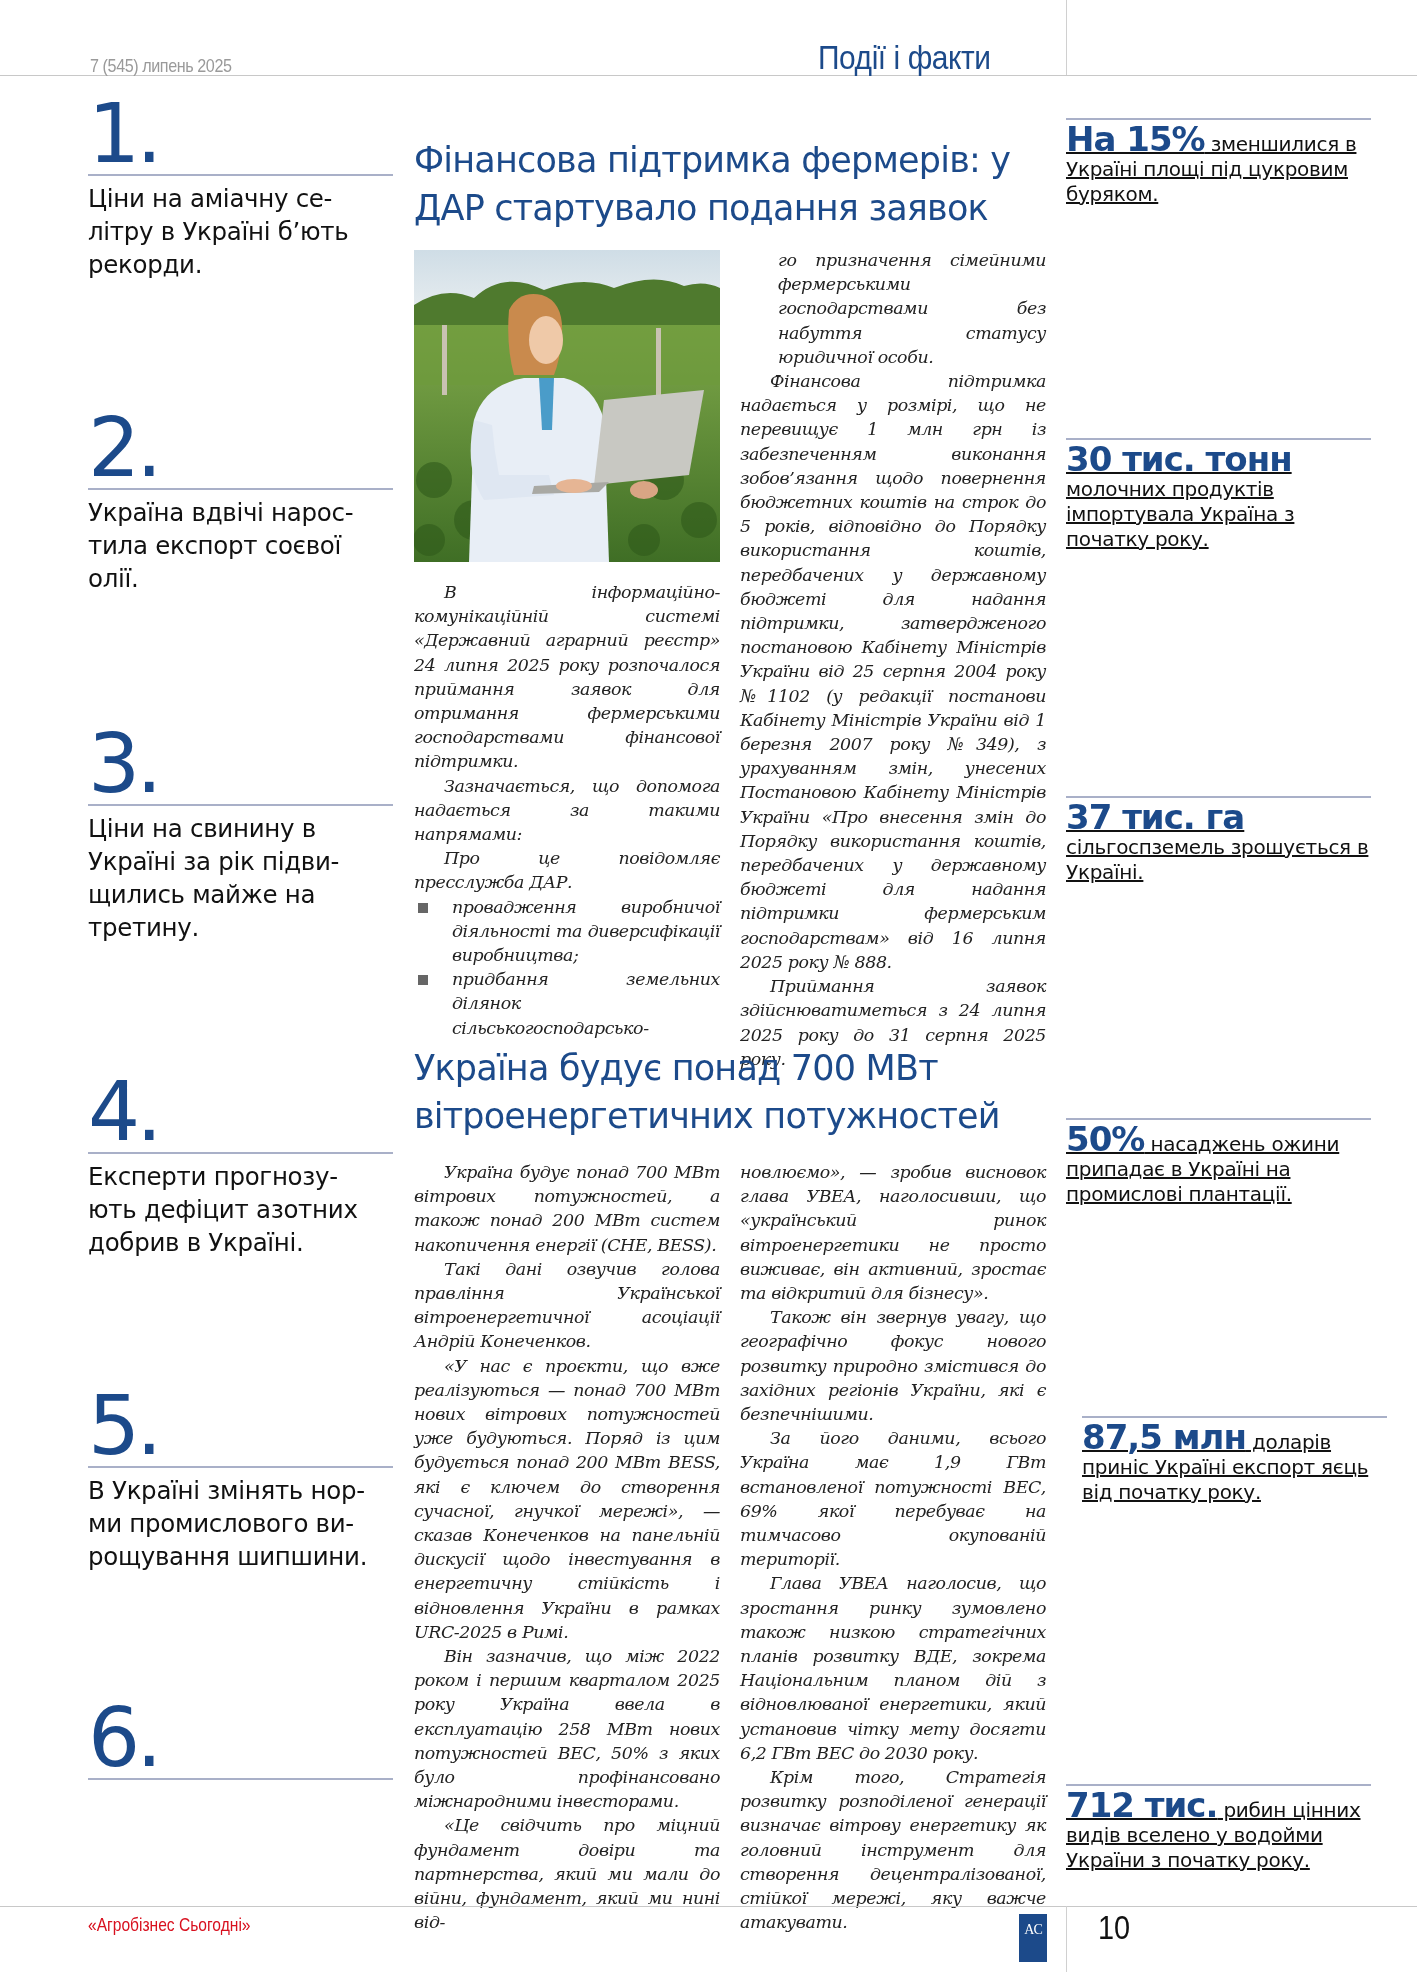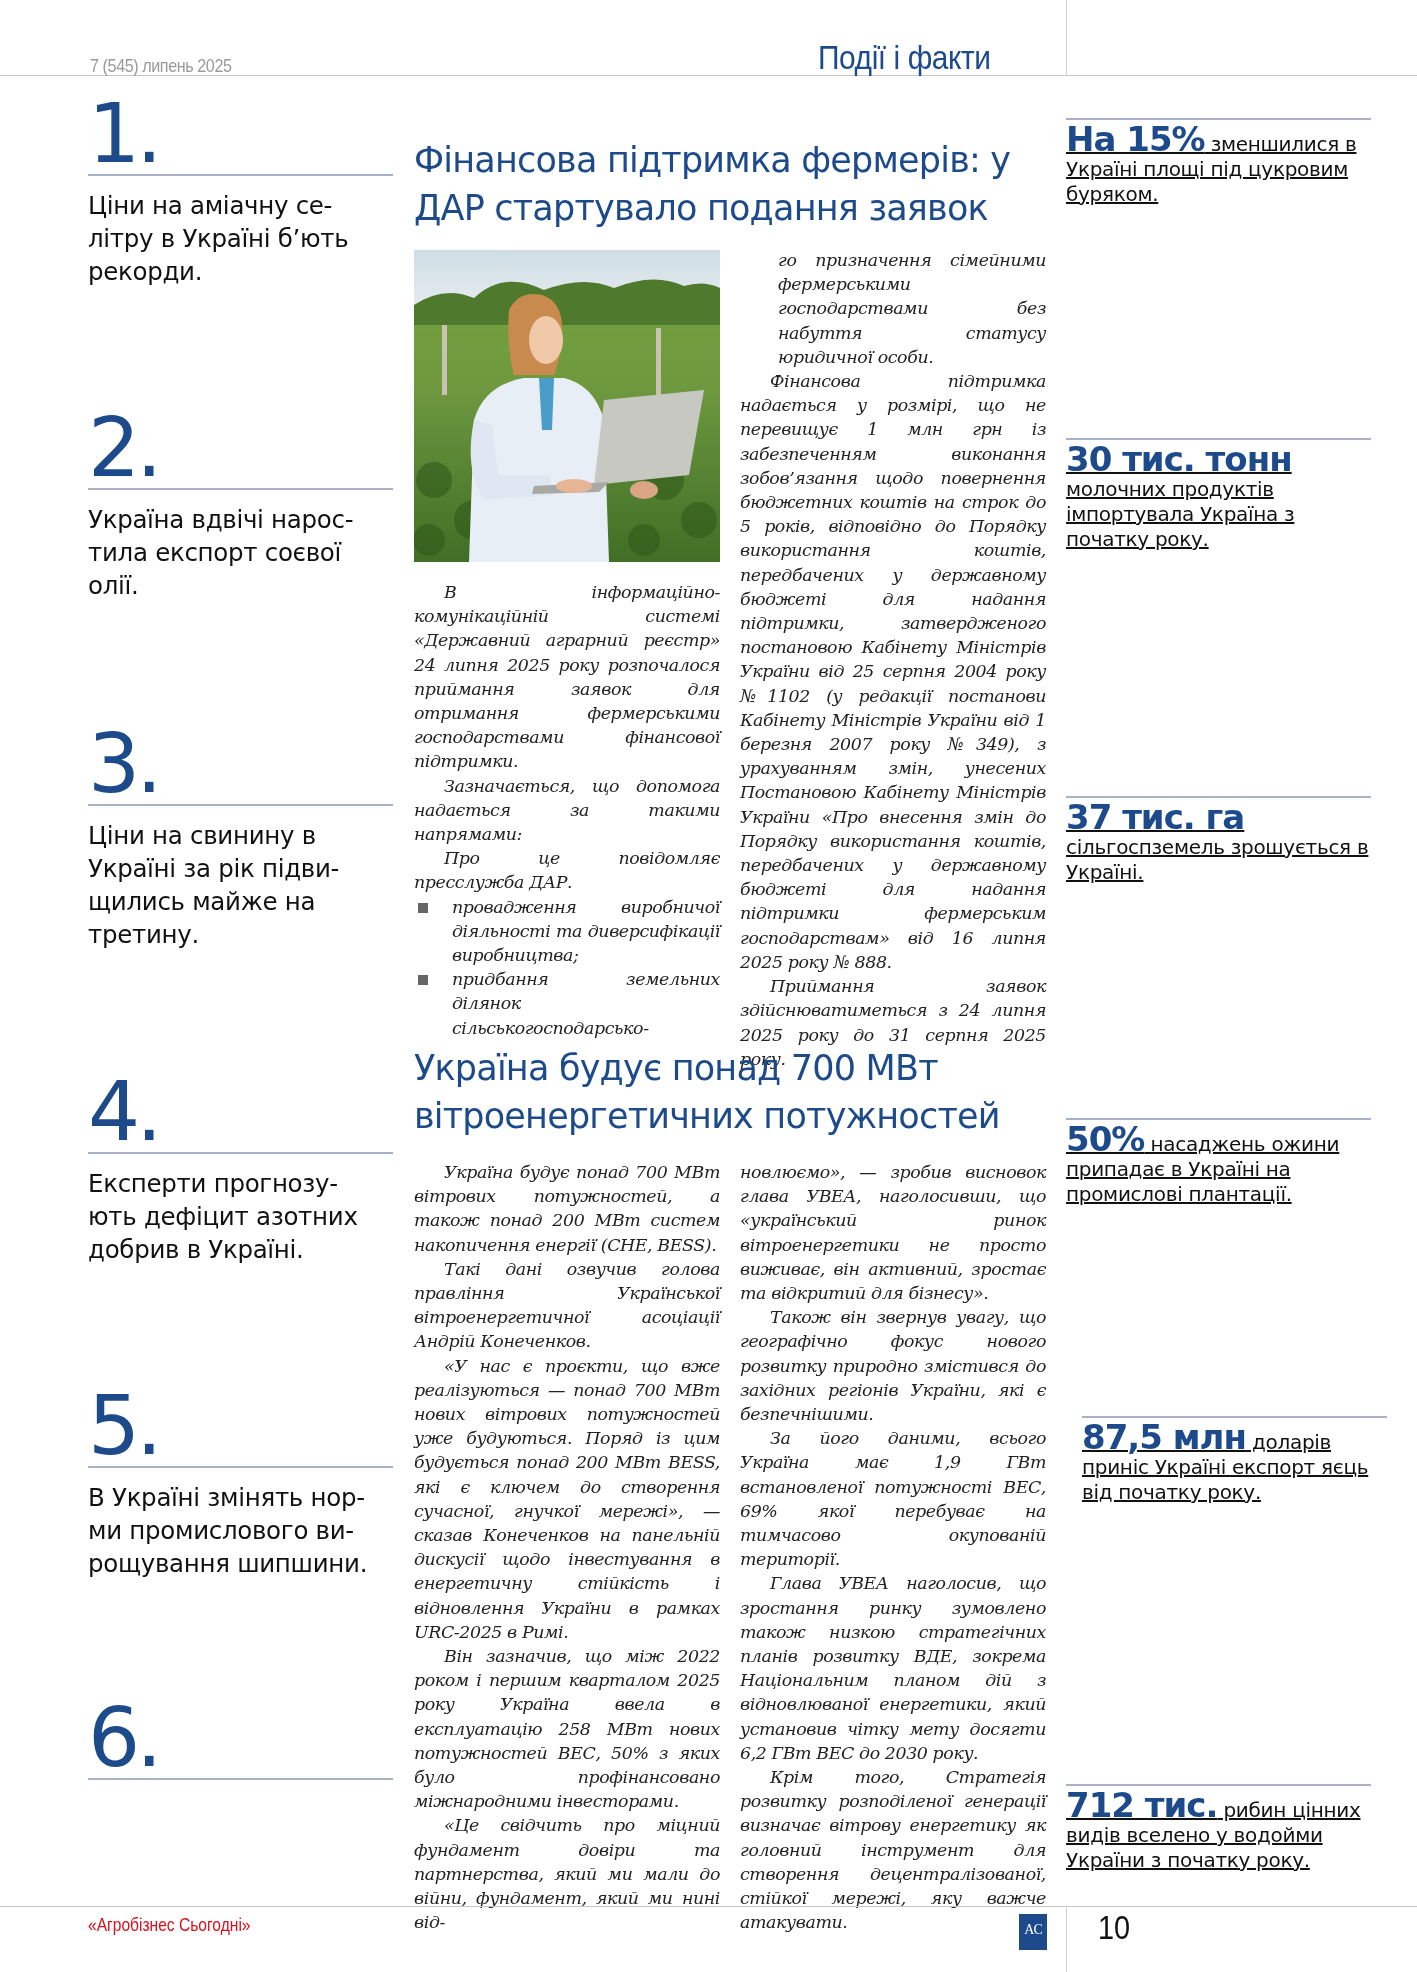--- a/index.html
+++ b/index.html
@@ -11,21 +11,21 @@
   .header-line { position: absolute; left: 0; top: 75px; width: 1417px; height: 1px; background: #c8c8c8; }
   .footer-line { position: absolute; left: 0; top: 1906px; width: 1417px; height: 1px; background: #c8c8c8; }
 
   .issue { position: absolute; left: 90px; top: 55px; font-family: "Liberation Sans Narrow", "Liberation Sans", sans-serif; font-size: 19px; color: #9a9a9a; letter-spacing: -0.5px; transform: scaleX(0.85); transform-origin: left; }
   .section-title { position: absolute; left: 818px; top: 38px; font-family: "Liberation Sans", sans-serif; font-size: 34px; color: #1c4a8a; transform: scaleX(0.88); transform-origin: left; letter-spacing: -0.5px; }
 
   
   .news-item { position: absolute; left: 88px; width: 305px; }
   .news-num { font-family: "DejaVu Sans", sans-serif; font-size: 82px; line-height: 76px; color: #1c4a8a; height: 78px; letter-spacing: -4px; }
   .news-rule { height: 2px; background: #a9b0c8; width: 305px; }
-  .news-text { font-family: "DejaVu Sans", sans-serif; font-size: 24.5px; line-height: 33px; color: #111; padding-top: 13px; letter-spacing: -0.3px; }
+  .news-text { font-family: "DejaVu Sans", sans-serif; font-size: 24.5px; line-height: 33px; color: #111; padding-top: 6px; letter-spacing: -0.3px; }
 
   
   .headline { position: absolute; left: 414px; width: 640px; font-family: "DejaVu Sans", sans-serif; font-size: 35px; line-height: 48px; color: #1c4a8a; letter-spacing: -0.8px; font-weight: normal; }
 
   
   .col { position: absolute; width: 306px; font-family: "DejaVu Serif", serif; font-size: 17.4px; line-height: 24.2px; color: #222; text-align: justify; letter-spacing: -0.4px; font-style: italic; }
   .col p { text-indent: 30px; }
   .col p.noindent { text-indent: 0; }
   .col ul { list-style: none; }
   .col li { position: relative; padding-left: 38px; text-indent: 0; }
@@ -36,21 +36,21 @@
   .photo { position: absolute; left: 414px; top: 250px; width: 306px; height: 312px; overflow: hidden; background: #6e8f3a; }
 
   
   .stat { position: absolute; left: 1066px; width: 305px; }
   .stat-rule { height: 2px; background: #a9b0c8; margin-bottom: 2px; }
   .stat-text { font-family: "DejaVu Sans", sans-serif; font-size: 20px; line-height: 25px; color: #111; letter-spacing: -0.3px; text-decoration: underline; }
   .stat-big { font-family: "DejaVu Sans", sans-serif; font-weight: bold; font-size: 34px; color: #1c4a8a; letter-spacing: -1px; line-height: 34px; }
 
   
   .footer-brand { position: absolute; left: 88px; top: 1914px; font-family: "Liberation Sans", sans-serif; font-size: 19px; color: #d8101e; transform: scaleX(0.82); transform-origin: left; }
-  .ac-logo { position: absolute; left: 1019px; top: 1914px; width: 28px; height: 36px; background: #1c4a8a; color: #fff; font-family: "Liberation Serif", serif; font-size: 14px; text-align: center; line-height: 32px; letter-spacing: -1px; }
+  .ac-logo { position: absolute; left: 1019px; top: 1914px; width: 28px; height: 48px; background: #1c4a8a; color: #fff; font-family: "Liberation Serif", serif; font-size: 14px; text-align: center; line-height: 32px; letter-spacing: -1px; }
   .page-num { position: absolute; left: 1098px; top: 1908px; font-family: "Liberation Sans", sans-serif; font-size: 34px; color: #111; transform: scaleX(0.85); transform-origin: left; }
 </style>
 </head>
 <body>
 
 <div class="vline-right"></div>
 <div class="header-line"></div>
 <div class="issue">7 (545) липень 2025</div>
 <div class="section-title">Події і факти</div>
 

